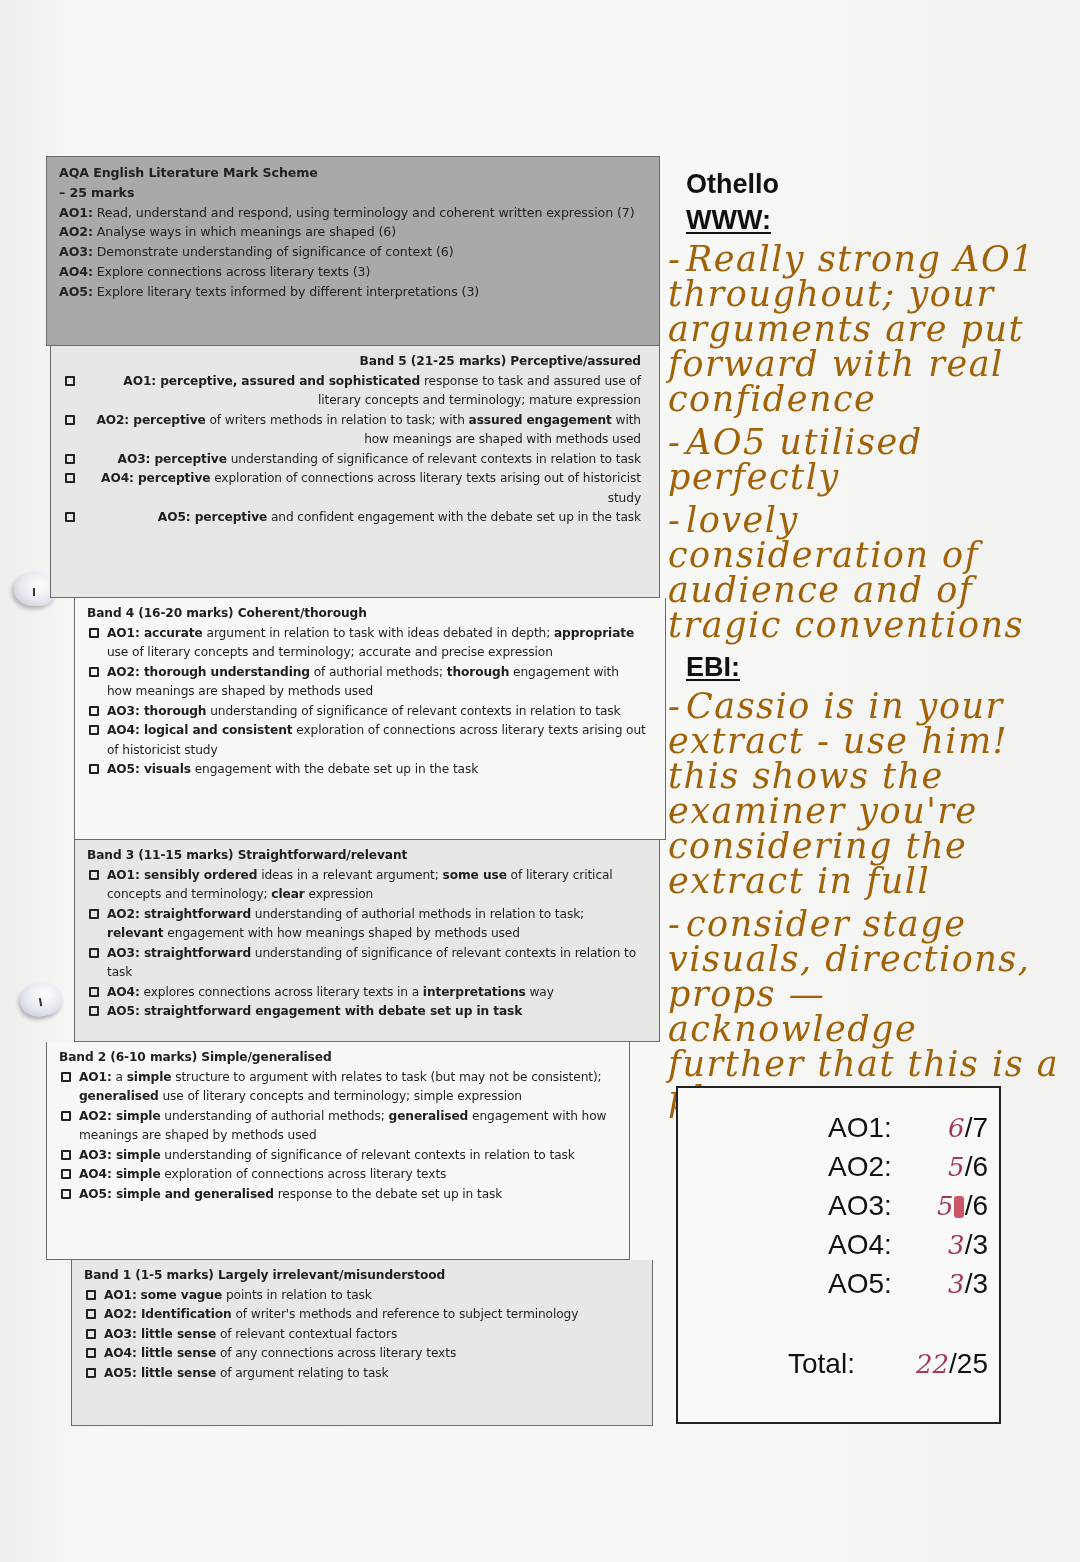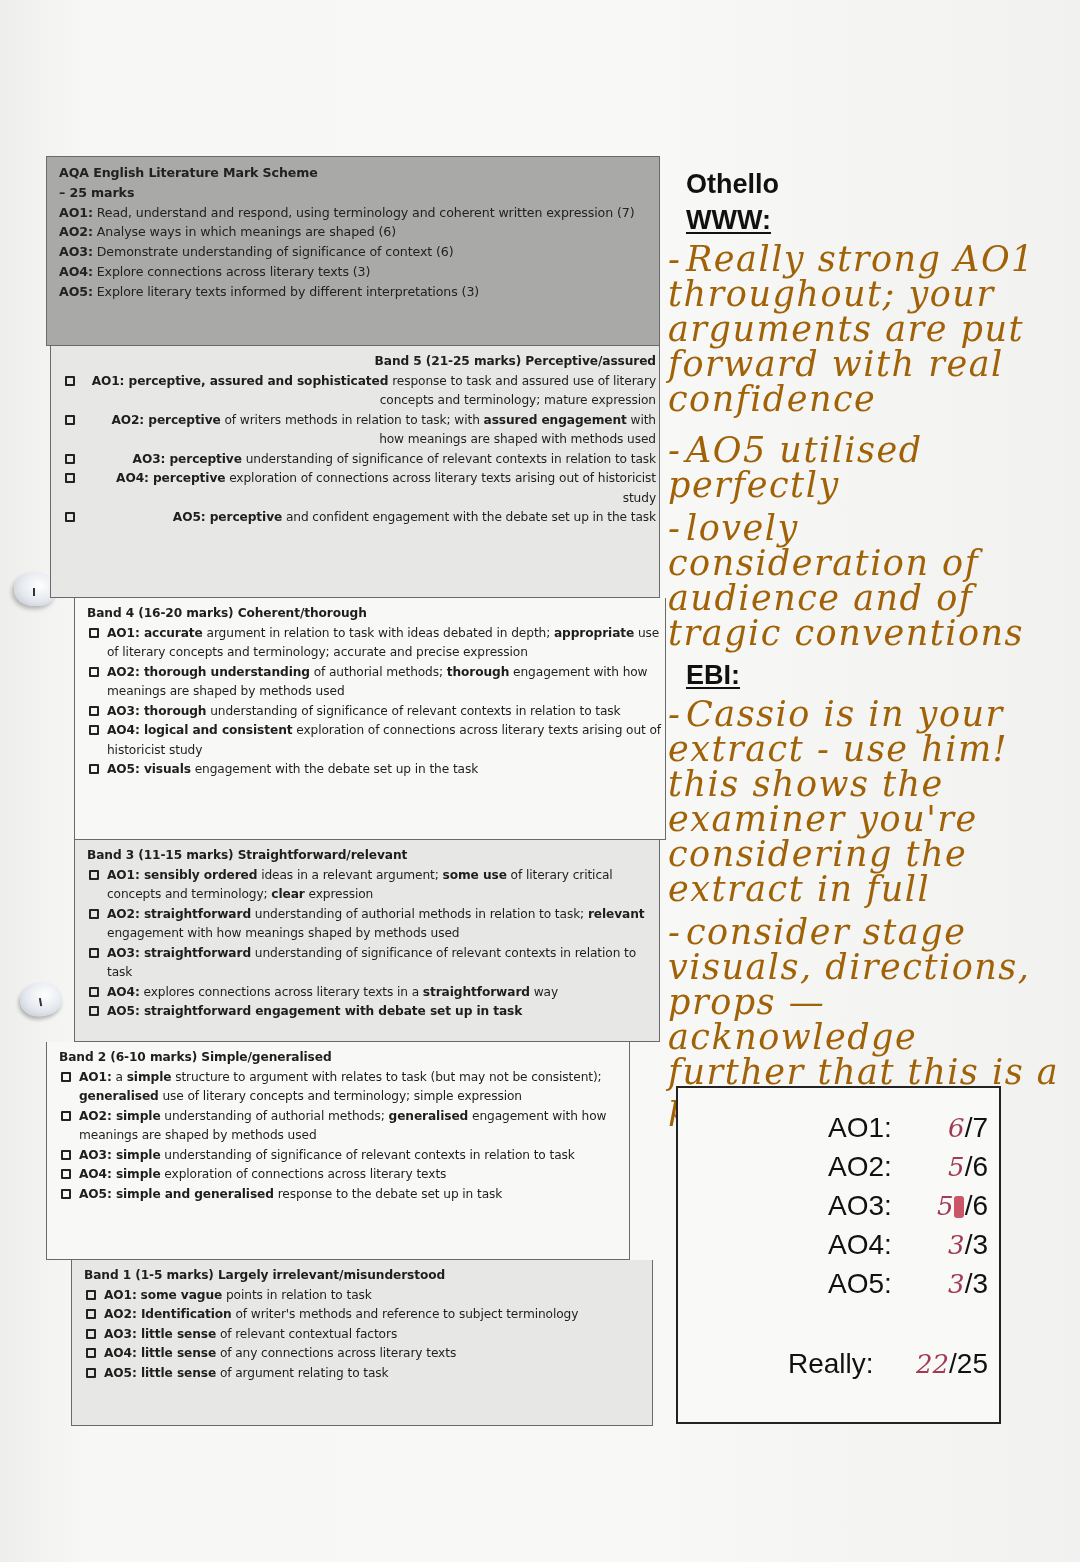--- a/index.html
+++ b/index.html
@@ -19,21 +19,21 @@
     box-shadow: -2px 3px 4px rgba(0,0,0,0.25);
   }
   .hole .tick { position:absolute; left:19px; top:16px; width:2px; height:8px; background:#333; }
 
   
   .scheme {
     position:absolute; left:46px; top:156px; width:614px;
   }
   .box {
     border:1.5px solid #6a6a6a; border-top:none;
-    padding:6px 3px 0 12px; box-sizing:border-box;
+    padding:6px 18px 0 12px; box-sizing:border-box;
     font-size:12.2px; line-height:19.5px; letter-spacing:-0.1px;
   }
   .box.first { border-top:1.5px solid #6a6a6a; }
   .hdr { background:#a9a9a7; height:190px; padding-top:6px; font-size:12.6px; line-height:19.8px; color:#222; }
   .hdr .ttl { font-weight:bold; }
   .band-gray { background:#e7e7e5; }
   .band-white { background:#f8f8f6; }
   .band-title { font-weight:bold; }
   .item { display:flex; align-items:flex-start; }
   .cb {
@@ -154,21 +154,21 @@
       <div class="item">
         <span class="cb"></span>
         <span class="itxt"><b>AO2: straightforward</b> understanding of authorial methods in relation to task; <b>relevant</b> engagement with how meanings shaped by methods used</span>
       </div>
       <div class="item">
         <span class="cb"></span>
         <span class="itxt"><b>AO3: straightforward</b> understanding of significance of relevant contexts in relation to task</span>
       </div>
       <div class="item">
         <span class="cb"></span>
-        <span class="itxt"><b>AO4:</b> explores connections across literary texts in a <b>straightforward</b> way</span>
+        <span class="itxt"><b>AO4:</b> explores connections across literary texts in a <b>interpretations</b> way</span>
       </div>
       <div class="item">
         <span class="cb"></span>
         <span class="itxt"><b>AO5:  straightforward engagement with debate set up in task</b></span>
       </div>
     </div>
   <div class="box band-white" id="band2">
       <div class="band-title">Band 2 (6-10 marks)  Simple/generalised</div>
       <div class="item">
         <span class="cb"></span>
@@ -214,21 +214,21 @@
         <span class="itxt"><b>AO5: little sense</b> of argument relating to task</span>
       </div>
     </div>
 </div>
 
 <div class="notes">
   <div class="printed-h">Othello</div>
   <div class="printed-h u"><span>WWW:</span></div>
   <div id="www-list">
       <div class="hand" style="margin-top: 4px;"><span class="dash">- </span>Really strong AO1 throughout; your arguments are put forward with real confidence</div>
-      <div class="hand" style="margin-top: 16px;"><span class="dash">- </span>AO5 utilised perfectly</div>
+      <div class="hand" style="margin-top: 8px;"><span class="dash">- </span>AO5 utilised perfectly</div>
       <div class="hand" style="margin-top: 8px;"><span class="dash">- </span>lovely consideration of audience and of tragic conventions</div>
     </div>
   <div class="printed-h u" style="margin-top:6px;"><span>EBI:</span></div>
   <div id="ebi-list">
       <div class="hand" style="margin-top: 4px;"><span class="dash">- </span>Cassio is in your extract - use him! this shows the examiner you're considering the extract in full</div>
       <div class="hand" style="margin-top: 8px;"><span class="dash">- </span>consider stage visuals, directions, props — acknowledge further that this is a play</div>
     </div>
 </div>
 
 <div class="marks">
@@ -248,16 +248,16 @@
       <div class="mrow" style="top: 141px;">
         <span class="lbl">AO4:</span>
         <span class="score"><span class="got">3</span>/3</span>
       </div>
       <div class="mrow" style="top: 180px;">
         <span class="lbl">AO5:</span>
         <span class="score"><span class="got">3</span>/3</span>
       </div>
     </div>
   <div class="total">
-    <span>Really:</span>
+    <span>Total:</span>
     <span class="score"><span class="got">22</span><span>/25</span></span>
   </div>
 </div>
 
 </body></html>

